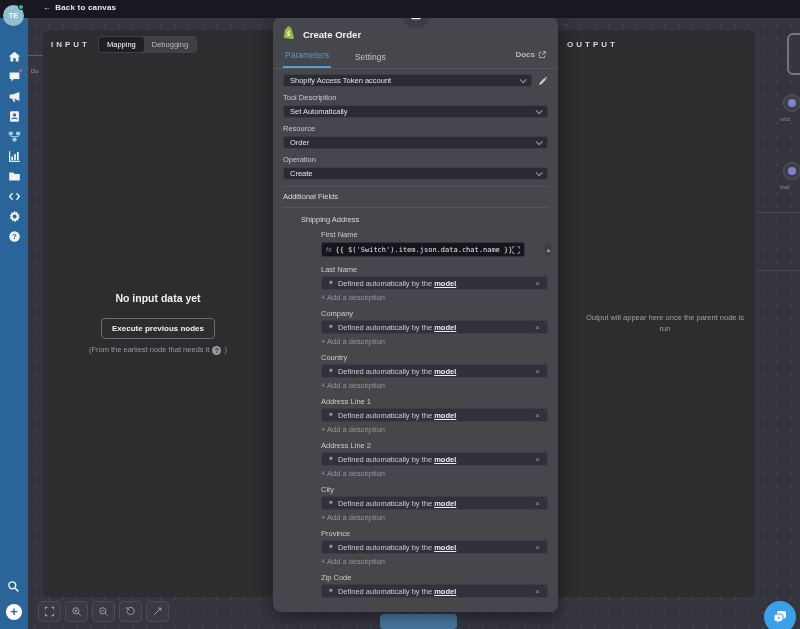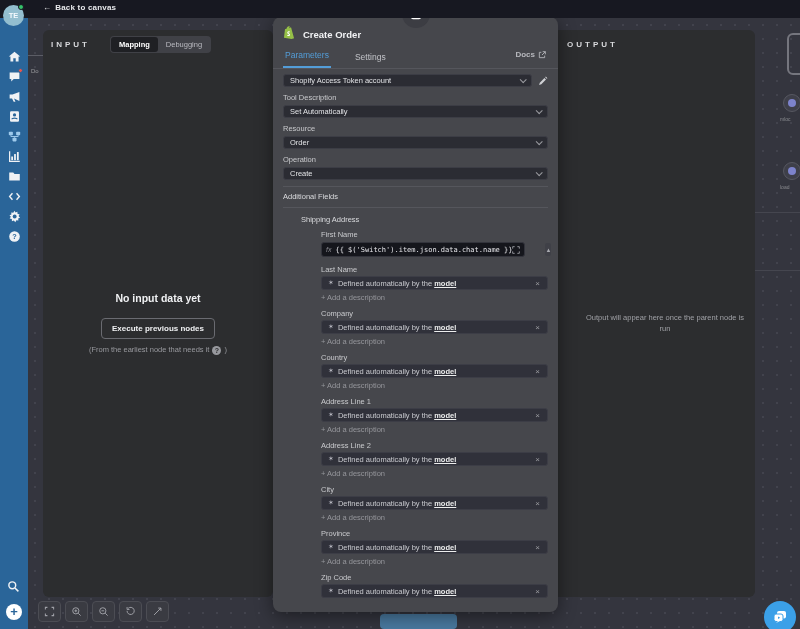--- a/index.html
+++ b/index.html
@@ -38,25 +38,25 @@
     border-radius:50%; background:#ffffff; color:#2a6599; font-size:13px; font-weight:bold;
     display:flex; align-items:center; justify-content:center; line-height:0; cursor:pointer; }
 
   
   #frag-line { left:28px; top:55px; width:15px; height:1px; background:#5c5d66; }
   #frag-node-label { left:31px; top:68px; color:#9a9b9f; font-size:6px; }
 
   
   .panel { background:#2c2d2f; border-radius:6px; }
   #input-panel { left:43px; top:30px; width:230px; height:567px; z-index:1; }
-  #input-head { position:absolute; left:8px; top:6px; display:flex; align-items:center; gap:20px; }
+  #input-head { position:absolute; left:8px; top:6px; display:flex; align-items:center; gap:8px; }
   .panel-title { color:#d8d9dc; font-size:8px; font-weight:bold; letter-spacing:3px; }
   #input-tabs { display:flex; background:#404147; border-radius:4px; padding:1px; }
   .itab { font-size:7.5px; padding:3px 8px; border-radius:3px; color:#b9bac0; cursor:pointer; }
-  .itab.active { background:#1f2024; color:#ffffff; font-weight:bold; }
+  .itab.active { background:#1f2024; color:#ffffff; font-weight:normal; }
   #input-empty { position:absolute; left:0; top:262px; width:100%; text-align:center; }
   #input-empty-title { color:#f0f1f3; font-size:10.5px; font-weight:bold; }
   #exec-btn { display:inline-block; margin-top:14px; padding:5px 10px; border:1px solid #6a6b71;
     border-radius:4px; color:#f0f1f3; font-size:8px; font-weight:bold; cursor:pointer; }
   #input-caption { margin-top:6px; color:#98999e; font-size:7.5px; }
   .qmark { display:inline-flex; width:9px; height:9px; border-radius:50%; background:#98999e;
     color:#2c2d2f; font-size:7px; font-weight:bold; align-items:center; justify-content:center;
     vertical-align:-1px; margin:0 1px; }
 
   #output-panel { left:545px; top:30px; width:210px; height:567px; z-index:1; }

